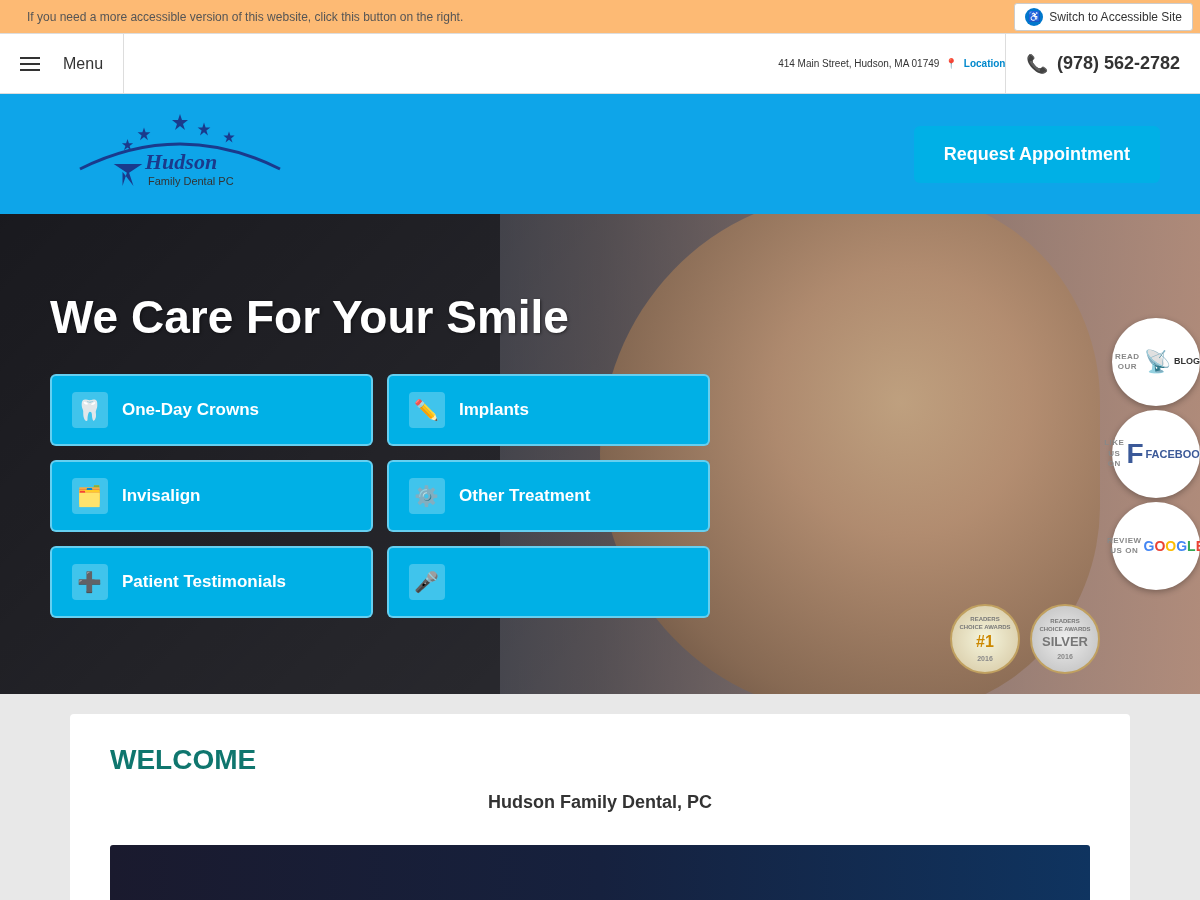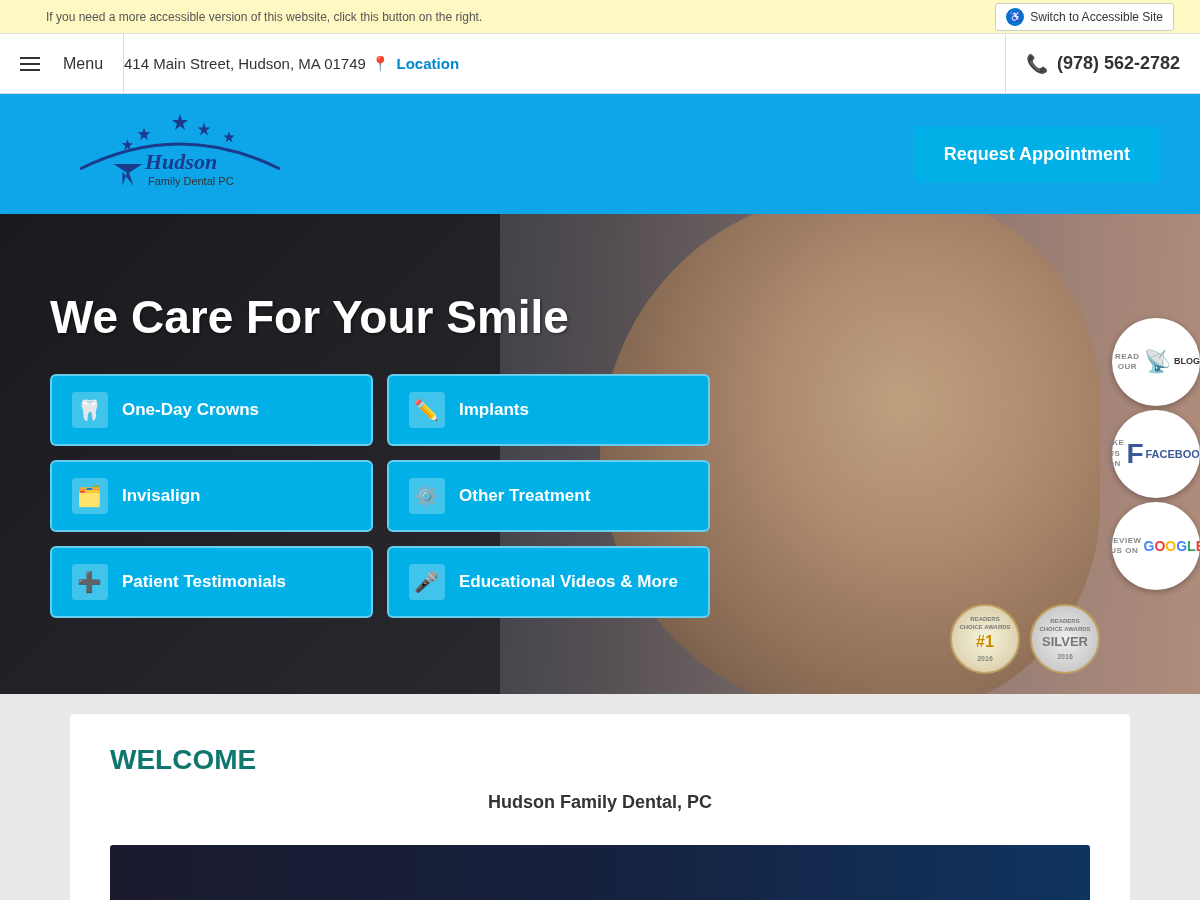--- a/index.html
+++ b/index.html
@@ -1,25 +1,25 @@
 <!DOCTYPE html>
 <html><head>
   <meta charset="utf-8">
   <style>
     * { margin: 0; padding: 0; box-sizing: border-box; }
     body { font-family: Arial, sans-serif; width: 1200px; min-height: 900px; overflow-x: hidden; }
 
     
     .top-bar {
-      background: #fef9c3;
+      background: #fdba74;
       border-bottom: 1px solid #ddd;
       display: flex;
       align-items: center;
       justify-content: flex-end;
-      padding: 0 26px;
+      padding: 0 7px;
       height: 34px;
       font-size: 12px;
       color: #444;
     }
     .top-bar-text {
       margin-right: auto;
       margin-left: 20px;
       color: #555;
     }
     .accessible-btn {
@@ -75,22 +75,22 @@
     .hamburger-icon span {
       display: block;
       width: 20px;
       height: 2px;
       background: #333;
     }
     .address-section {
       flex: 1;
       display: flex;
       align-items: center;
-      justify-content: flex-start;
-      font-size: 15px;
+      justify-content: flex-end;
+      font-size: 10px;
       color: #333;
       gap: 6px;
       border-right: 1px solid #ddd;
       height: 100%;
     }
     .location-link {
       color: #0088cc;
       text-decoration: none;
       font-weight: bold;
     }
@@ -416,21 +416,20 @@
         <span>Other Treatment</span>
       </button>
 
       <button class="hero-btn">
         <div class="btn-icon">➕</div>
         <span>Patient Testimonials</span>
       </button>
 
       <button class="hero-btn">
         <div class="btn-icon">🎤</div>
-        <span>Educational Videos &amp; More</span>
       </button>
 
     </div>
   </div>
 
   <div class="social-sidebar">
 
     <div class="social-btn blog">
       <span class="social-label-top">READ OUR</span>
       <span class="social-icon">📡</span>

